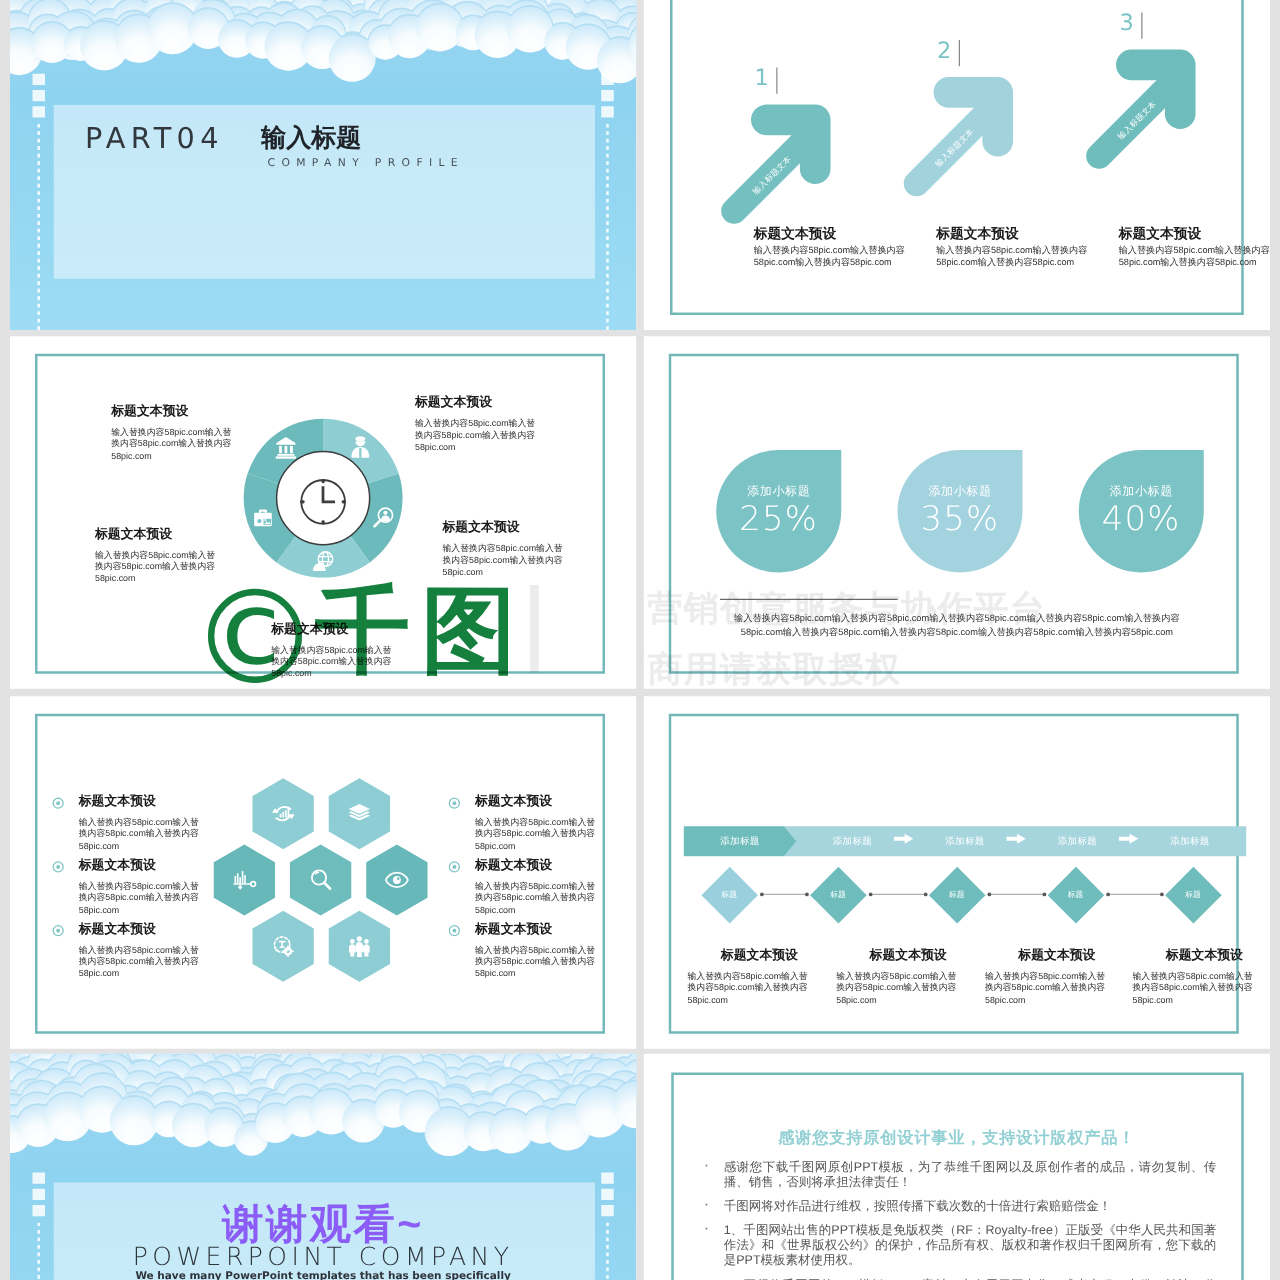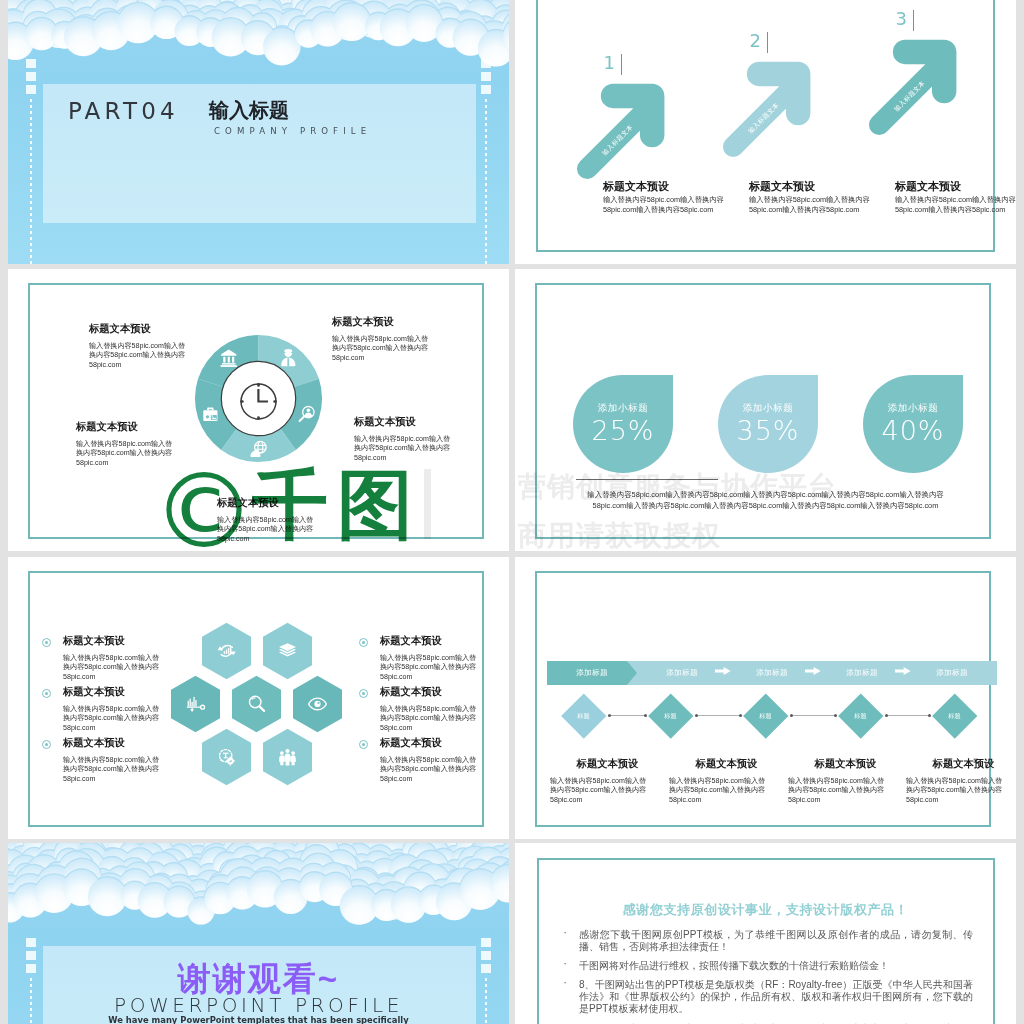--- a/index.html
+++ b/index.html
@@ -56,21 +56,21 @@
   .arwbody{position:absolute;left:73px;top:213px;font-size:7.3px;line-height:9.8px;color:#2f2f2f;white-space:nowrap;}
 
   
   .donutwrap{position:absolute;left:185px;top:64px;width:131px;height:131px;}
   .donut{width:131px;height:131px;display:block;}
   .dlabel{position:absolute;width:180px;}
   .dt{font-size:10.3px;white-space:nowrap;}
   .db{font-size:7.1px;line-height:9.3px;color:#2f2f2f;white-space:nowrap;margin-top:6px;}
 
   
-  .drop{position:absolute;top:106px;width:100px;height:98px;
+  .drop{position:absolute;top:91px;width:100px;height:98px;
         border-radius:50% 0 50% 50%;}
   .droplab{position:absolute;left:0;right:0;top:27px;text-align:center;
            font-size:9.6px;color:#fff;letter-spacing:.5px;}
   .dropval{position:absolute;left:0;right:0;top:42px;text-align:center;
            font-size:27px;color:#fff;font-family:"DejaVu Sans",sans-serif;
            font-weight:300;letter-spacing:1px;line-height:28px;}
   .dropline{position:absolute;left:61px;top:210px;width:142px;height:1px;background:#6a6a6a;}
   .dropbody{position:absolute;left:0;right:0;top:220px;text-align:center;
             font-size:7.4px;line-height:11.2px;color:#2f2f2f;}
 
@@ -1859,31 +1859,31 @@
       <div class="tick" style="left:18px;top:95px;width:10px;height:9px;"></div>
       <div class="tick" style="left:18px;top:108px;width:10px;height:9px;"></div>
       <div class="tick" style="left:18px;top:121px;width:10px;height:9px;"></div>
       <div class="dashline" style="left:22px;top:135px;height:147px;"></div>
       <div class="tick" style="left:473px;top:95px;width:10px;height:9px;"></div>
       <div class="tick" style="left:473px;top:108px;width:10px;height:9px;"></div>
       <div class="tick" style="left:473px;top:121px;width:10px;height:9px;"></div>
       <div class="dashline" style="left:477px;top:135px;height:147px;"></div>
       <div class="panel" style="left:35px;top:103px;width:433px;height:179px;"></div>
       <div class="s7-title">谢谢观看~</div>
-      <div class="s7-sub">POWERPOINT PROFILE</div>
+      <div class="s7-sub">POWERPOINT COMPANY</div>
       <div class="s7-body">We have many PowerPoint templates that has been specifically</div>
     </div>
 
   <div class="slide" id="s8">
       <div class="frame" style="left:22px;top:15px;right:21px;bottom:12px;"></div>
       <div class="cpsub">感谢您支持原创设计事业，支持设计版权产品！</div>
       <ul class="cplist">
         <li>感谢您下载千图网原创PPT模板，为了恭维千图网以及原创作者的成品，请勿复制、传播、销售，否则将承担法律责任！</li>
         <li>千图网将对作品进行维权，按照传播下载次数的十倍进行索赔赔偿金！</li>
-        <li>8、千图网站出售的PPT模板是免版权类（RF：Royalty-free）正版受《中华人民共和国著作法》和《世界版权公约》的保护，作品所有权、版权和著作权归千图网所有，您下载的是PPT模板素材使用权。</li>
+        <li>1、千图网站出售的PPT模板是免版权类（RF：Royalty-free）正版受《中华人民共和国著作法》和《世界版权公约》的保护，作品所有权、版权和著作权归千图网所有，您下载的是PPT模板素材使用权。</li>
         <li>2、不得将千图网的PPT模板、PPT素材，本身用于再出售，或者出租、出借、转让、分销、发布或者作为</li>
       </ul>
     </div>
 
 <div class="watermark">
       <div class="wm-logo"><span class="wm-c">©</span><span class="wm-txt">千图</span><span class="wm-bar"></span></div>
       <div class="wm-l1">营销创意服务与协作平台</div>
       <div class="wm-l2">商用请获取授权</div>
     </div>
 </div>

